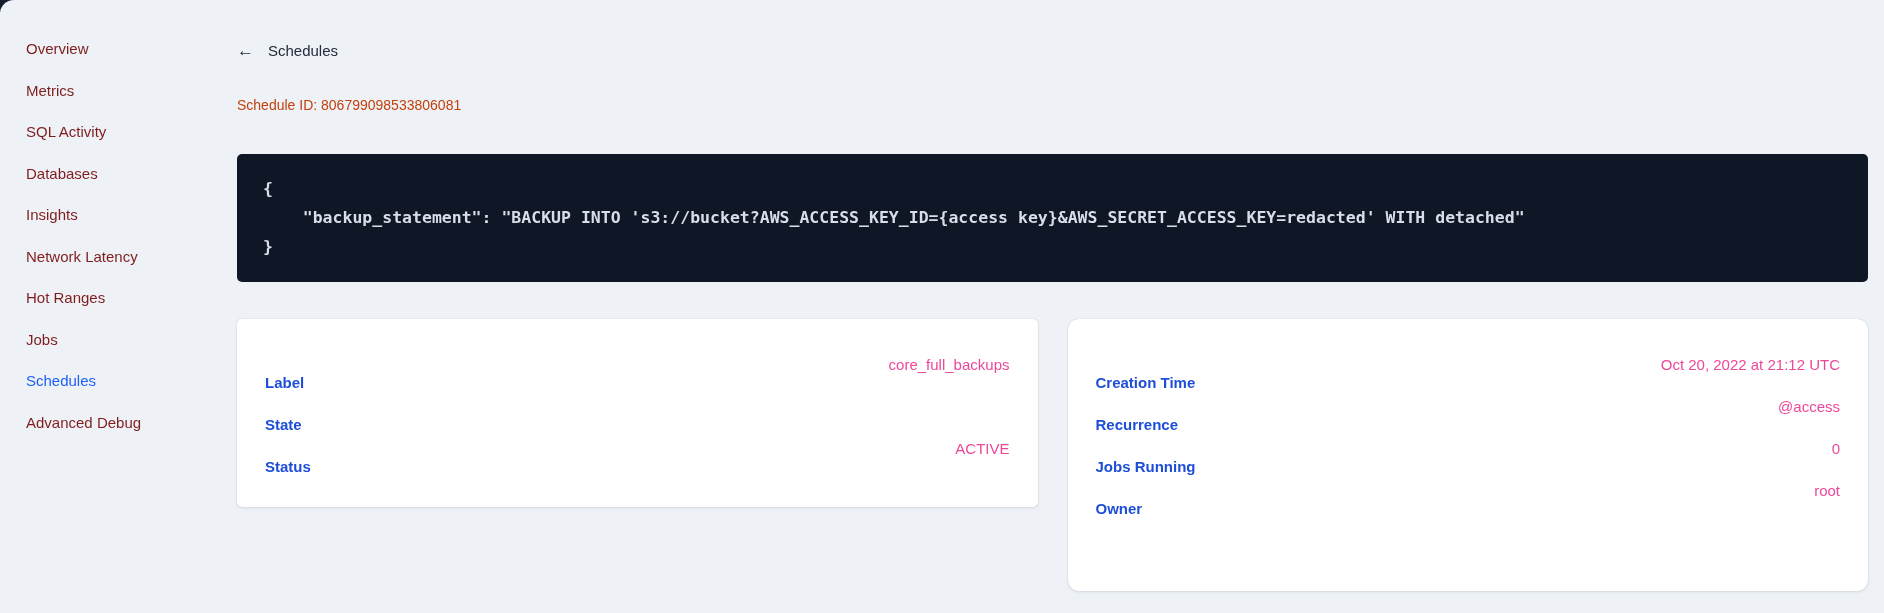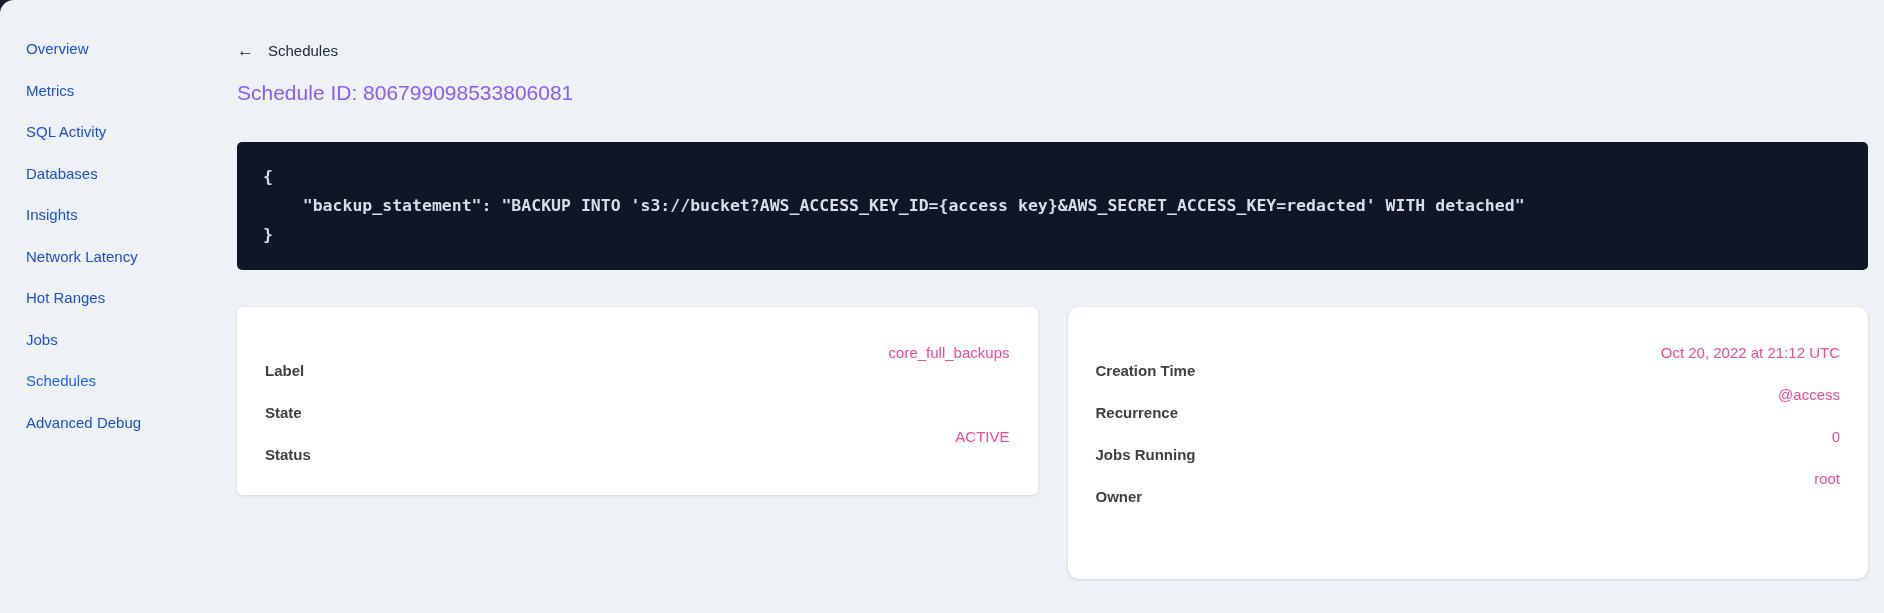--- a/index.html
+++ b/index.html
@@ -29,45 +29,45 @@
   .sidebar {
     width: 192px; flex: 0 0 192px;
     padding-top: 28px;
     position: relative; z-index: 2;
   }
   .nav-item {
     height: 41.5px;
     display: flex; align-items: center;
     padding-left: 26px;
     font-size: 15px;
-    color: #1d4ed8;
+    color: #7f1d1d;
     cursor: pointer;
     white-space: nowrap;
   }
   .nav-item.active { color: #1e5ff5; }
 
   
   .main {
     flex: 1;
     padding: 40px 16px 0 45px;
     position: relative; z-index: 2;
     min-width: 0;
   }
   .back-link {
     display: inline-flex; align-items: center;
     font-size: 15px; color: #242b38;
     cursor: pointer;
     height: 20px;
   }
   .back-link .arrow { font-size: 17px; margin-right: 14px; line-height: 1; }
   .page-title {
-    margin-top: 18px;
-    font-size: 21px;
+    margin-top: 30px;
+    font-size: 14px;
     font-weight: 400;
-    color: #8b5cf6;
+    color: #c2410c;
     line-height: 30px;
   }
   .code-block {
     margin-top: 34px;
     background: #0f1626;
     border-radius: 5px;
     padding: 20px 26px;
     height: 128px;
     overflow: hidden;
   }
@@ -93,21 +93,21 @@
     flex: 1 1 0;
     padding: 24px 28px;
   }
   .card.card-left  { height: 188px; }
   .card.card-right { height: 272px; border-radius: 11px; }
   .kv-row {
     height: 42px;
     display: flex; align-items: center; justify-content: space-between;
   }
   .kv-label {
-    font-size: 15px; font-weight: 700; color: #404040;
+    font-size: 15px; font-weight: 700; color: #1d4ed8;
     white-space: nowrap;
     margin-top: 36px;
   }
   .kv-value {
     font-size: 15px; font-weight: 400; color: #ec4899;
     text-align: right; white-space: nowrap;
   }
 </style>
 </head>
 <body>

